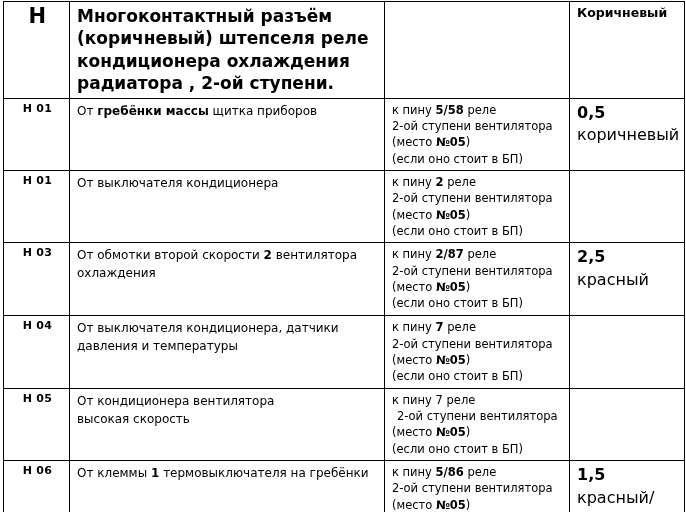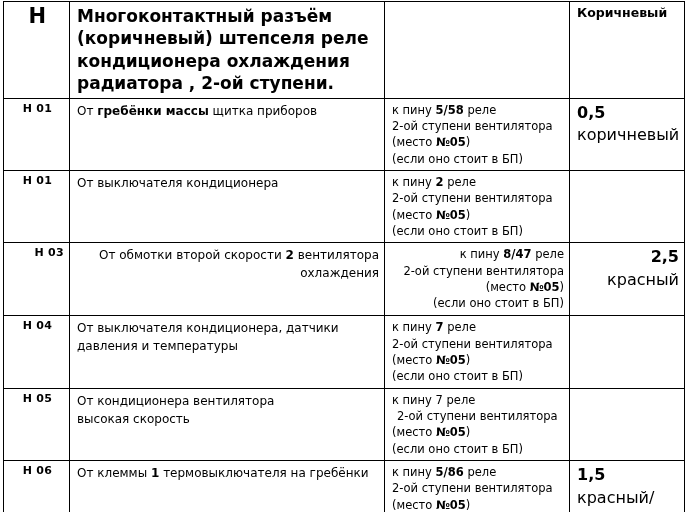--- a/index.html
+++ b/index.html
@@ -65,21 +65,21 @@
     font-size: 12.5px;
     font-weight: bold;
     line-height: 1.3;
     padding-top: 2px;
   }
 
   
   tr.data-row td { height: 60px; }
   tr.row-h01 td { height: 62px; }
   tr.row-h02 td { height: 60px; }
-  tr.row-h03 td { height: 66px; text-align: right; }
+  tr.row-h03 td { height: 66px; }
   tr.row-h04 td { height: 60px; }
   tr.row-h05 td { height: 64px; }
   tr.row-h06 td { height: 62px; }
 
   .cell-code {
     font-size: 11px;
     font-weight: bold;
     text-align: center;
     line-height: 1.3;
     padding-top: 4px;
@@ -163,21 +163,21 @@
             <div></div>
           </td>
         </tr>
         <tr class="data-row row-h03">
           <td class="cell-code">H 03</td>
           <td class="cell-desc">
             <div><span>От обмотки второй скорости </span><b>2</b><span> вентилятора</span></div>
             <div>охлаждения</div>
           </td>
           <td class="cell-pin">
-            <div class="pin-line"><span> к пину </span><b>8/47</b><span> реле</span></div>
+            <div class="pin-line"><span> к пину </span><b>2/87</b><span> реле</span></div>
             <div class="pin-line"><span>2-ой ступени вентилятора</span><b></b><span></span></div>
             <div class="pin-line"><span>(место </span><b>№05</b><span>)</span></div>
             <div class="pin-line"><span>(если оно стоит в БП)</span><b></b><span></span></div>
           </td>
           <td class="cell-color">
             <div><b>2,5</b><span> красный</span></div>
           </td>
         </tr>
         <tr class="data-row row-h04">
           <td class="cell-code">H 04</td>

